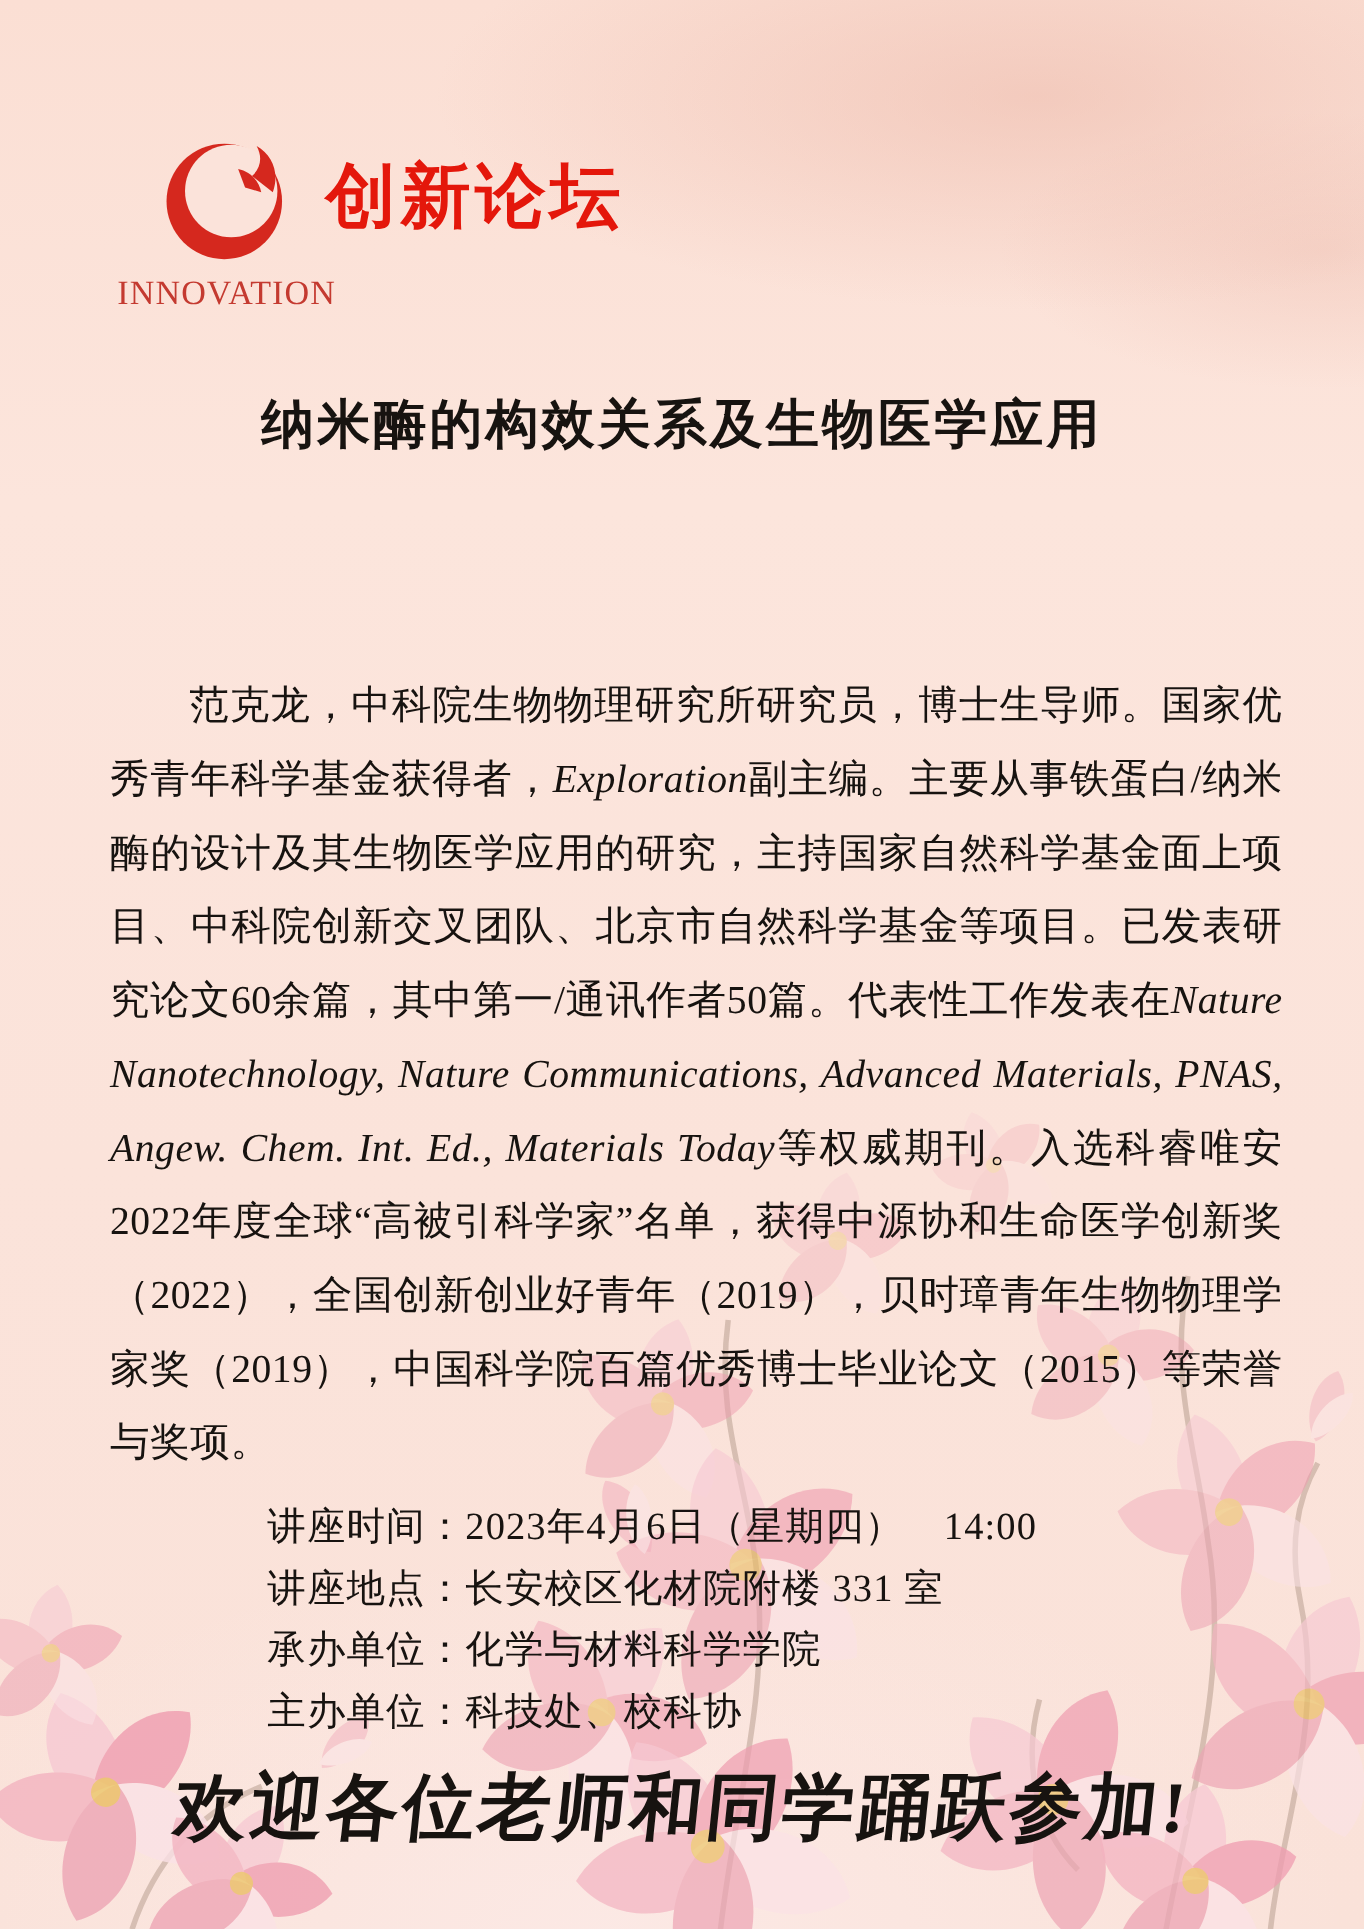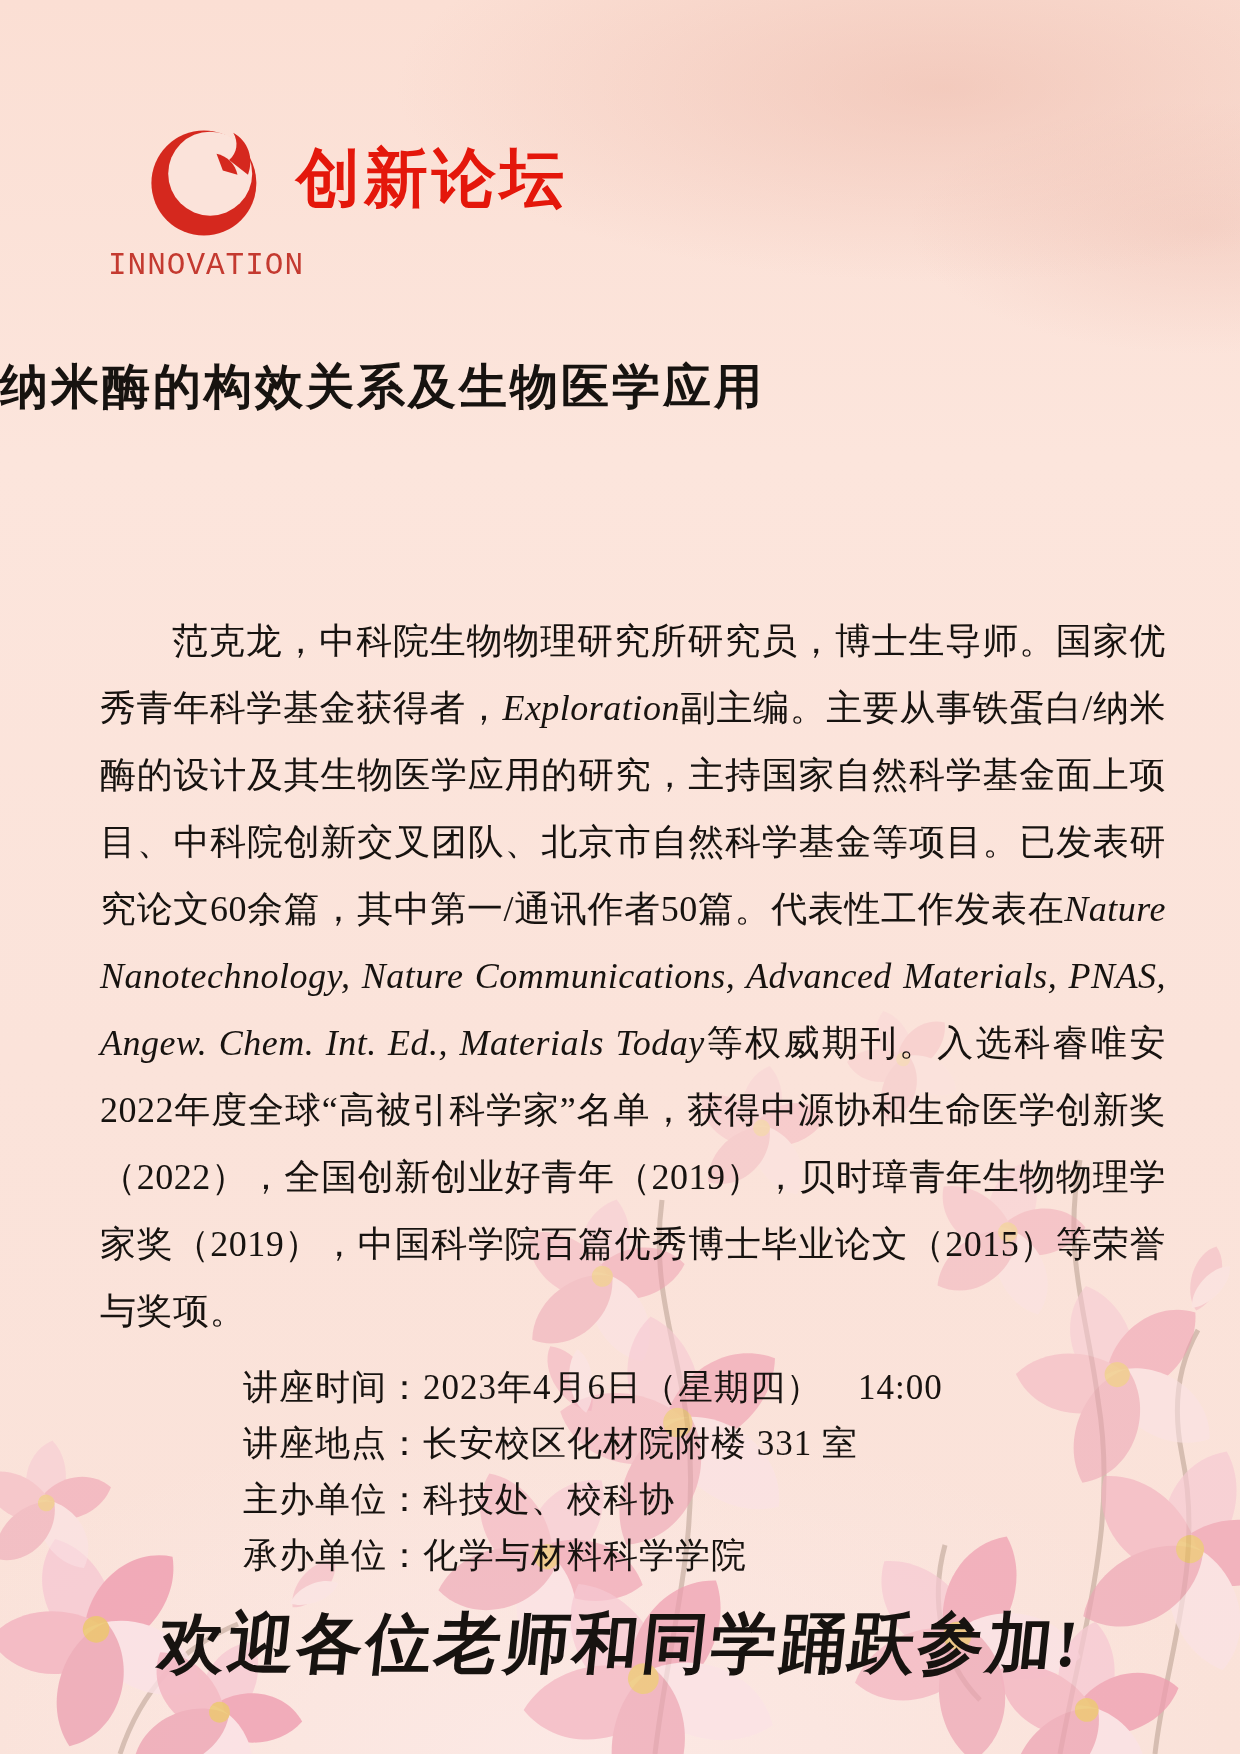--- a/index.html
+++ b/index.html
@@ -31,37 +31,37 @@
   }
   .flowers{position:absolute;inset:0;z-index:1;pointer-events:none;}
   
   .layer{position:absolute;inset:0;z-index:2;}
   .logo{
     position:absolute;left:106px;top:118px;width:200px;text-align:center;
   }
   .logo svg{display:block;margin:0 auto;width:152px;height:126px;}
   .logo-word{
     margin-top:4px;font-size:31px;letter-spacing:1px;color:var(--logo-word);
-    font-family:Liberation Mono, monospace;
+    font-family:Liberation Serif, serif;
   }
   .forum-title{
     position:absolute;left:296px;top:146px;
     font-family:"Liberation Sans","DejaVu Sans",sans-serif;
     font-size:64px;font-weight:700;letter-spacing:4px;color:var(--accent);
     line-height:1;
   }
   .lecture-number{
     position:absolute;left:652px;top:176px;
     font-family:"Liberation Sans","DejaVu Sans",sans-serif;
     font-size:55px;font-weight:700;letter-spacing:1px;color:var(--accent);
     line-height:1;
   }
   .lecture-title{
     position:absolute;left:0;right:0;top:320px;
-    text-align:left;font-size:48px;font-weight:600;letter-spacing:3px;
+    text-align:center;font-size:48px;font-weight:600;letter-spacing:3px;
     line-height:70px;
   }
   .speakers{
     position:absolute;left:0;right:0;top:482px;
     text-align:center;font-size:37px;font-weight:700;line-height:62px;
     letter-spacing:1px;
   }
   .bio{
     position:absolute;left:76px;right:74px;top:572px;
     font-size:36px;line-height:67px;
@@ -149,20 +149,20 @@
     <div class="forum-title">创新论坛</div>
 
     <h1 class="lecture-title">纳米酶的构效关系及生物医学应用</h1>
 
 
     <p class="bio"><span>范克龙，中科院生物物理研究所研究员，博士生导师。国家优秀青年科学基金获得者，</span><span class="it">Exploration</span><span>副主编。主要从事铁蛋白/纳米酶的设计及其生物医学应用的研究，主持国家自然科学基金面上项目、中科院创新交叉团队、北京市自然科学基金等项目。已发表研究论文60余篇，其中第一/通讯作者50篇。代表性工作发表在</span><span class="it">Nature Nanotechnology, Nature Communications, Advanced Materials, PNAS, Angew. Chem. Int. Ed., Materials Today</span><span>等权威期刊。入选科睿唯安2022年度全球“高被引科学家”名单，获得中源协和生命医学创新奖（2022），全国创新创业好青年（2019），贝时璋青年生物物理学家奖（2019），中国科学院百篇优秀博士毕业论文（2015）等荣誉与奖项。</span></p>
 
     <div class="details">
       <div>讲座时间：2023年4月6日（星期四）　14:00</div>
       <div>讲座地点：长安校区化材院附楼 331 室</div>
+      <div>承办单位：化学与材料科学学院</div>
       <div>主办单位：科技处、校科协</div>
-      <div>承办单位：化学与材料科学学院</div>
     </div>
 
     <div class="footer">欢迎各位老师和同学踊跃参加!</div>
 
   </div>
 </div>
 
 </body></html>

